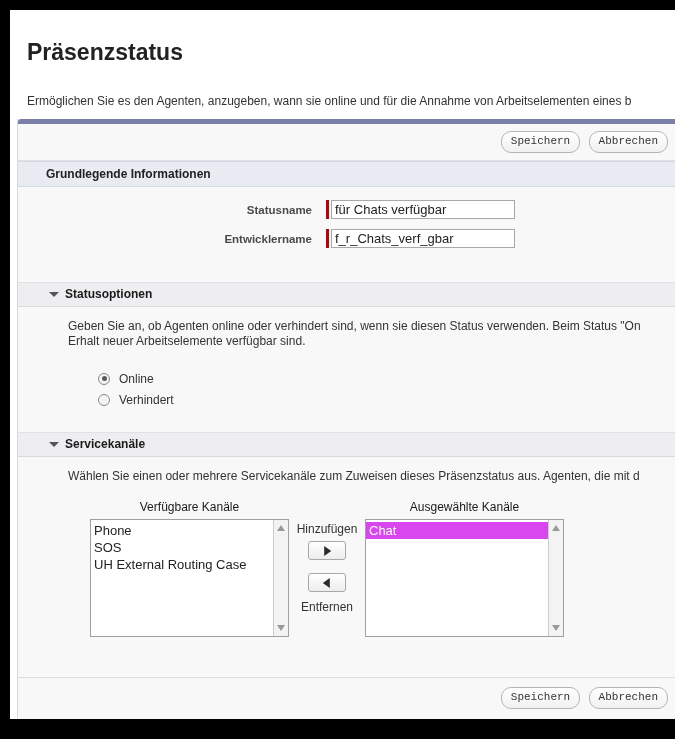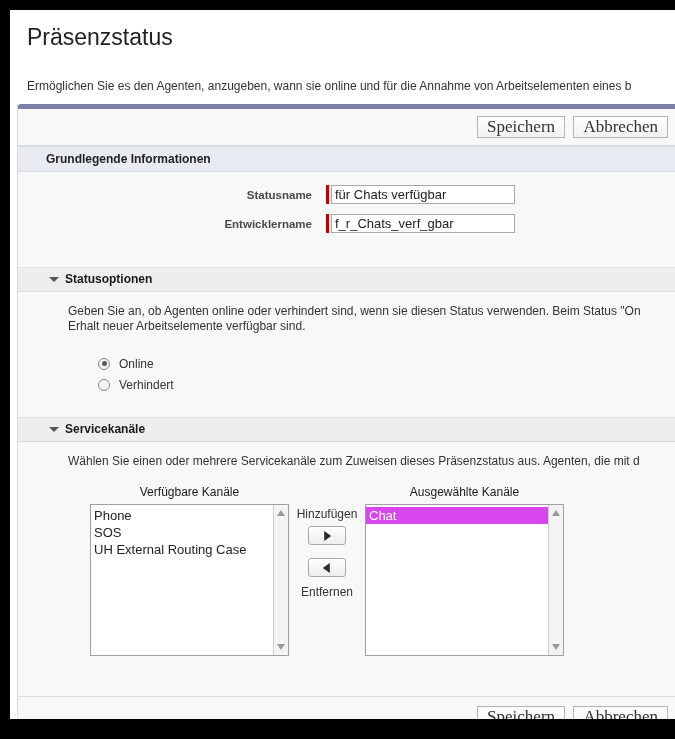--- a/index.html
+++ b/index.html
@@ -29,23 +29,23 @@
     top: 10px;
     width: 665px;
     height: 709px;
     background: #ffffff;
     overflow: hidden;
   }
 
   
   .page-title {
     font-size: 23px;
-    font-weight: normal;
+    font-weight: bold;
     color: #222222;
-    margin: 14px 0 0 17px;
+    margin: 29px 0 0 17px;
     letter-spacing: 0px;
   }
   .page-desc {
     font-size: 12px;
     color: #333333;
     margin: 28px 0 0 17px;
     white-space: nowrap;
   }
 
   
@@ -72,26 +72,26 @@
     text-align: right;
     border-bottom: 1px solid #e0e0e0;
   }
   .btn-bar.bottom {
     border-bottom: none;
     border-top: 1px solid #dddddd;
     padding: 9px 10px 10px 0;
   }
   .btn {
     display: inline-block;
-    font-family: Liberation Serif, serif;
-    font-size: 17px;
+    font-family: Liberation Mono, monospace;
+    font-size: 11px;
     color: #333333;
     background: linear-gradient(#ffffff, #f1f1f1);
     border: 1px solid #b5b5b5;
-    border-radius: 0;
+    border-radius: 10px;
     padding: 3px 9px 4px 9px;
     margin-left: 5px;
     cursor: pointer;
     line-height: 13px;
   }
 
   
   .section-head {
     background: #e9ebf3;
     border-top: 1px solid #d4d7e4;
@@ -214,21 +214,21 @@
   .picker-col.right { width: 199px; }
   .picker-title {
     text-align: center;
     font-weight: normal;
     font-size: 12px;
     color: #1a1a1a;
     padding-bottom: 5px;
   }
   .listbox {
     position: relative;
-    height: 152px;
+    height: 118px;
     border: 1px solid #a0a0a0;
     background: #ffffff;
     box-sizing: border-box;
     overflow: hidden;
   }
   .listbox ul {
     list-style: none;
     margin: 0;
     padding: 2px 0 0 0;
   }

